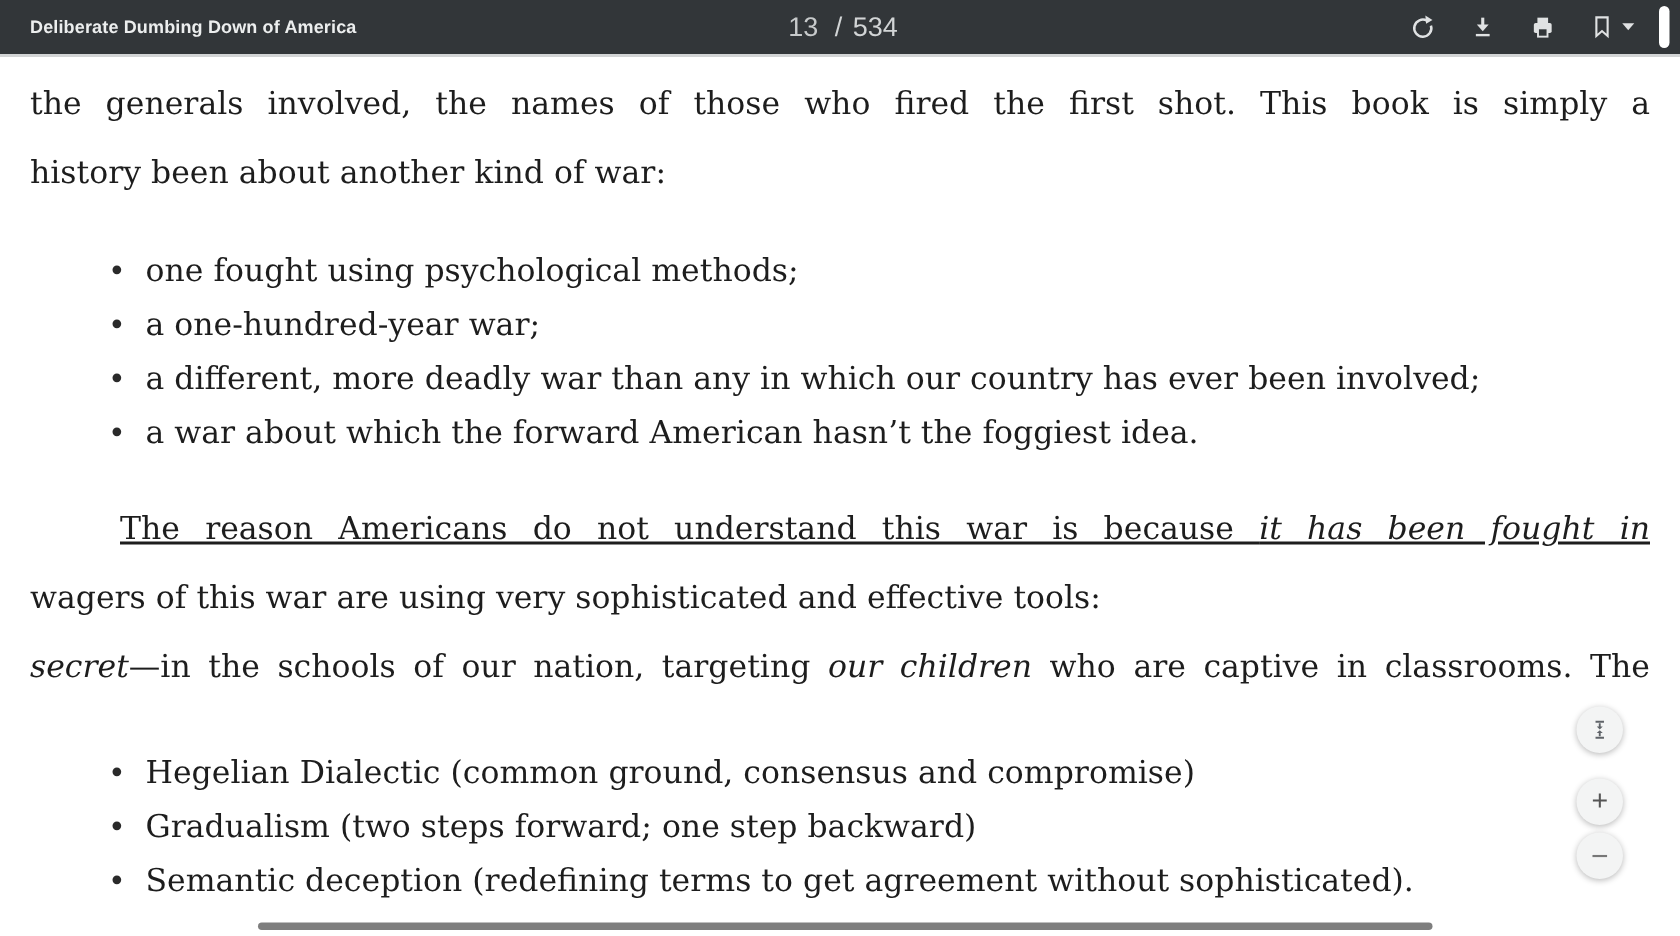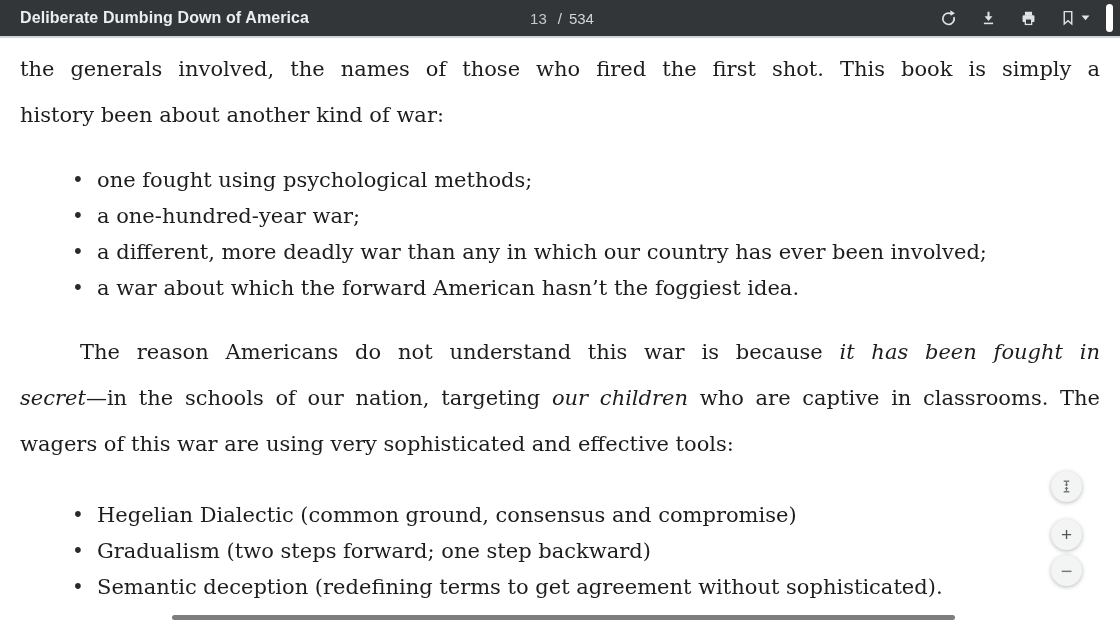--- a/index.html
+++ b/index.html
@@ -5,41 +5,41 @@
   html,body{margin:0;padding:0;width:1120px;height:624px;overflow:hidden;background:#fff;}
   body{font-family:"DejaVu Serif", serif;color:#1d1d1d;position:relative;}
 
   
   .toolbar{
     position:absolute;top:0;left:0;width:1120px;height:38px;
     background:#323639;border-bottom:2px solid #d2d4d5;
     display:flex;align-items:center;
     font-family:"Liberation Sans", sans-serif;z-index:20;box-sizing:border-box;
   }
-  .tb-title{margin-left:20px;font-size:16px;font-weight:bold;color:#eceeee;letter-spacing:.1px;}
+  .tb-title{margin-left:20px;font-size:12px;font-weight:bold;color:#eceeee;letter-spacing:.1px;}
   .page-indicator{
     position:absolute;left:50%;top:0;height:36px;transform:translateX(-50%);
-    display:flex;align-items:center;gap:7px;font-size:15px;color:#d2d5d6;
+    display:flex;align-items:center;gap:7px;font-size:18px;color:#d2d5d6;
   }
   .page-current{color:#c7cacb;padding:2px 4px;border-radius:2px;}
   .tb-actions{position:absolute;right:28px;top:0;height:36px;display:flex;align-items:center;gap:17px;}
   .tb-btn{background:none;border:none;padding:2px;margin:0;cursor:pointer;color:#e0e2e3;
     display:flex;align-items:center;justify-content:center;}
   .tb-btn svg{display:block;}
   .caret{margin-left:4px;}
 
   
   .v-scroll{position:absolute;right:7px;top:4px;width:7px;height:28px;background:#ffffff;
     border-radius:4px;z-index:30;}
 
   
   .doc{position:absolute;top:40px;left:0;width:1120px;font-size:21px;color:#1d1d1d;}
   .pline{margin:13px;padding:0 7px;line-height:33px;}
   .jf{text-align:justify;text-align-last:justify;}
-  .indent{padding-left:67px;}
+  .indent{padding-left:67px;text-decoration:underline;}
   sup{font-size:58%;line-height:0;vertical-align:super;}
 
   .bullets{list-style:none;margin:30px 0 0 0;padding:0;}
   .bullets.gap36{margin-top:36px;}
   .brow{display:flex;line-height:36px;}
   .bdot{width:25px;margin-left:72px;flex:none;font-size:20px;color:#2a2a2a;}
   .btext{flex:1;padding-right:8px;}
   .m30{margin-top:30px;}
 
   
@@ -118,22 +118,22 @@
         <span class="bdot">•</span>
         <span class="btext">a different, more deadly war than any in which our country has ever been involved;</span>
       </li>
     <li class="brow">
         <span class="bdot">•</span>
         <span class="btext">a war about which the forward American hasn’t the foggiest idea.</span>
       </li>
   </ul>
 
   <p class="pline jf indent m30"><span>The reason Americans do not understand this war is because </span><span style="font-style: italic;">it has been fought in</span></p>
+  <p class="pline">wagers of this war are using very sophisticated and effective tools:</p>
   <p class="pline jf"><span style="font-style: italic;">secret</span><span>—in the schools of our nation, targeting </span><span style="font-style: italic;">our children</span><span> who are captive in classrooms. The</span></p>
-  <p class="pline">wagers of this war are using very sophisticated and effective tools:</p>
 
   <ul class="bullets gap36">
     <li class="brow">
         <span class="bdot">•</span>
         <span class="btext">Hegelian Dialectic (common ground, consensus and compromise)</span>
       </li>
     <li class="brow">
         <span class="bdot">•</span>
         <span class="btext">Gradualism (two steps forward; one step backward)</span>
       </li>

